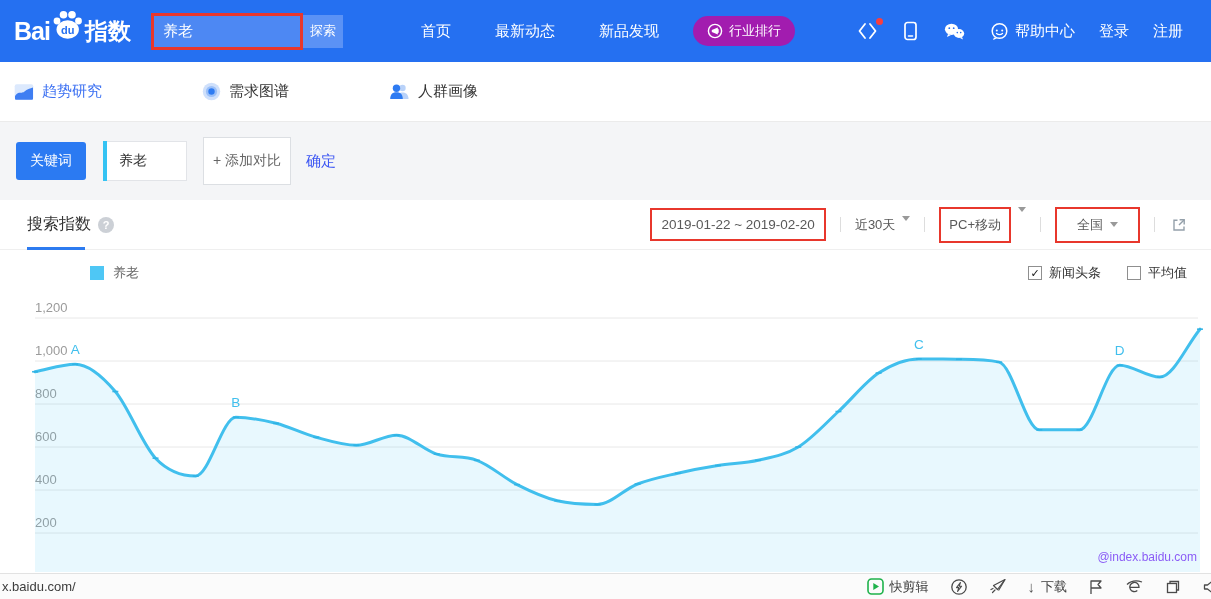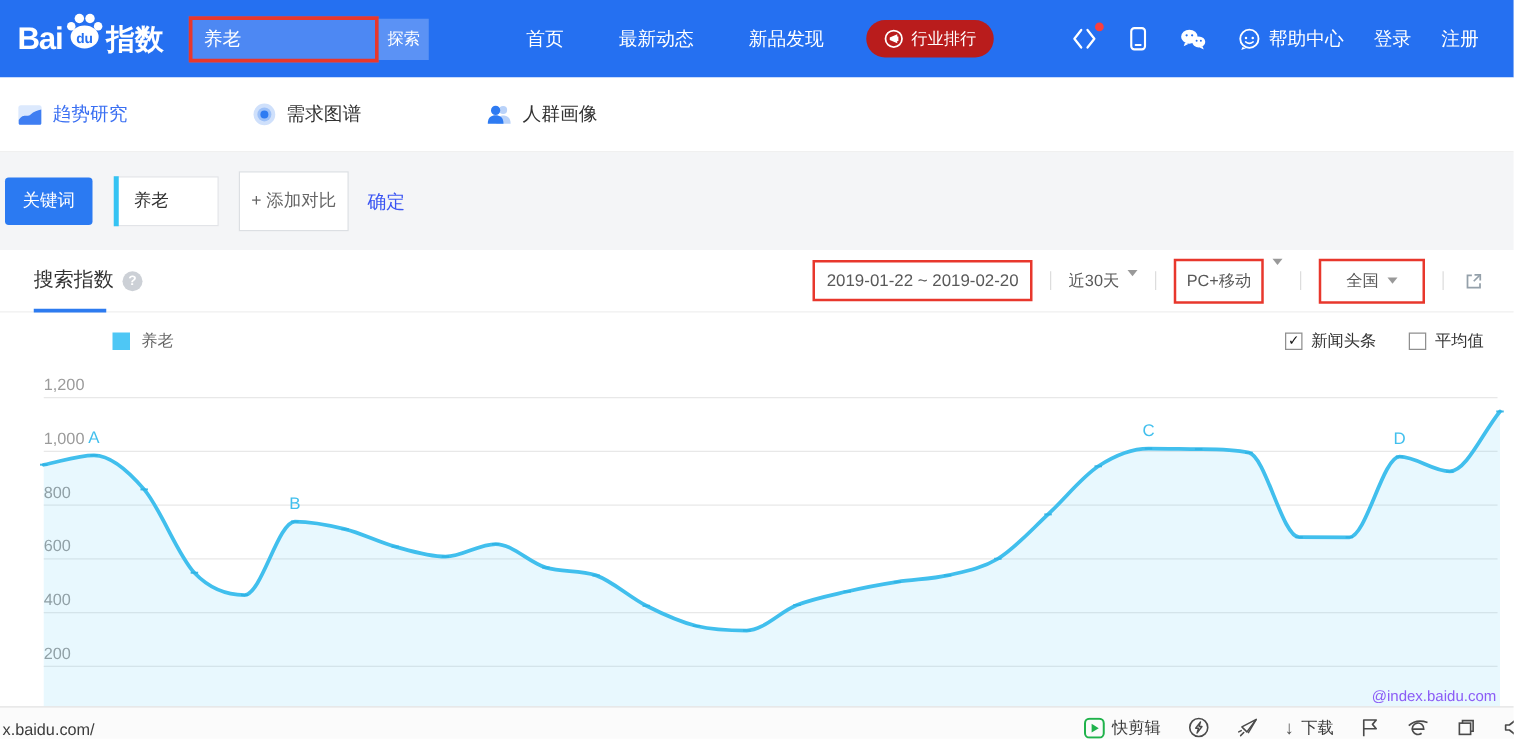--- a/index.html
+++ b/index.html
@@ -14,35 +14,35 @@
   .logo-paw{margin:0 1px 8px 1px;}
   .logo-suffix{font-size:23px;font-weight:bold;}
   .search-wrap{display:flex;align-items:center;margin-left:20px;}
   .search-input{width:152px;height:37px;background:#4d88f3;border:3px solid #e8372c;
        color:#fff;font-size:15px;padding:0 9px;outline:none;border-radius:0;
        font-family:"Liberation Sans","DejaVu Sans",sans-serif;}
   .search-btn{width:40px;height:33px;background:#5b92f5;color:#fff;font-size:13px;
        display:flex;align-items:center;justify-content:center;cursor:pointer;}
   .nav-links{display:flex;align-items:center;margin-left:78px;gap:44px;}
   .nav-link{color:#fff;font-size:15px;cursor:pointer;white-space:nowrap;}
-  .pill{margin-left:34px;height:30px;padding:0 14px;border-radius:15px;background:#b91c1c;
+  .pill{margin-left:34px;height:30px;padding:0 14px;border-radius:15px;background:#a21caf;
        display:flex;align-items:center;gap:6px;color:#fff;font-size:13px;cursor:pointer;}
   .top-right{margin-left:auto;display:flex;align-items:center;gap:24px;}
   .tr-icon{position:relative;display:flex;align-items:center;cursor:pointer;}
   .red-dot{position:absolute;top:-4px;right:-5px;width:7px;height:7px;border-radius:50%;background:#fa3e3e;}
   .help-group{display:flex;align-items:center;gap:6px;color:#fff;font-size:15px;cursor:pointer;}
   .auth-link{color:#fff;font-size:15px;cursor:pointer;}
 
   
   .subnav{height:60px;background:#fff;border-bottom:1px solid #ebebeb;display:flex;align-items:center;padding-left:14px;}
   .subnav-item{display:flex;align-items:center;gap:8px;font-size:15px;color:#333;margin-right:100px;cursor:pointer;}
   .subnav-item.active{color:#3a6ff2;}
 
   
-  .kwbar{height:78px;background:#f4f5f7;display:flex;align-items:center;padding-left:4px;}
+  .kwbar{height:78px;background:#f4f5f7;display:flex;align-items:center;padding-left:16px;}
   .kw-btn{width:70px;height:38px;background:#2b7af2;color:#fff;font-size:14px;border-radius:3px;
        display:flex;align-items:center;justify-content:center;cursor:pointer;}
   .kw-chip{margin-left:17px;width:84px;height:40px;background:#fff;border:1px solid #e2e4e8;position:relative;
        display:flex;align-items:center;padding-left:15px;font-size:14px;color:#333;cursor:pointer;}
   .kw-chip::before{content:"";position:absolute;left:-1px;top:-1px;bottom:-1px;width:4px;background:#35c3f3;}
   .kw-add{margin-left:16px;width:88px;height:48px;background:#fff;border:1px solid #dcdfe3;color:#666;
        font-size:14px;display:flex;align-items:center;justify-content:center;cursor:pointer;}
   .kw-confirm{margin-left:15px;color:#3b55f3;font-size:15px;cursor:pointer;}
 
   
@@ -71,22 +71,22 @@
   .check-item{display:flex;align-items:center;cursor:pointer;}
   .checkbox{width:14px;height:14px;border:1px solid #8f8f8f;background:#fff;display:inline-flex;
        align-items:center;justify-content:center;margin-right:7px;}
   .checkbox.checked::after{content:"✓";font-size:11px;color:#111;font-weight:bold;line-height:1;}
 
   .chart-wrap{position:relative;height:276px;}
   .chart-svg{position:absolute;left:0;top:0;}
   .watermark{position:absolute;right:14px;bottom:8px;color:#8b5cf6;font-size:12px;}
 
   
-  .statusbar{position:absolute;left:0;right:0;bottom:8px;height:26px;background:#fbfbfb;border-top:1px solid #e2e2e2;
-       display:flex;align-items:flex-end;padding-left:2px;font-size:13px;color:#3c3c3c;}
+  .statusbar{position:absolute;left:0;right:0;bottom:0;height:26px;background:#fbfbfb;border-top:1px solid #e2e2e2;
+       display:flex;align-items:center;padding-left:2px;font-size:13px;color:#3c3c3c;}
   .status-icons{margin-left:auto;display:flex;align-items:center;gap:21px;margin-right:-7px;}
   .st-item{display:flex;align-items:center;gap:6px;cursor:pointer;color:#3c3c3c;white-space:nowrap;}
   .dl-arrow{font-size:15px;color:#555;}
 </style>
 </head>
 <body>
 
 <div class="topbar">
   <div class="logo">
     <span class="logo-bai">Bai</span>

